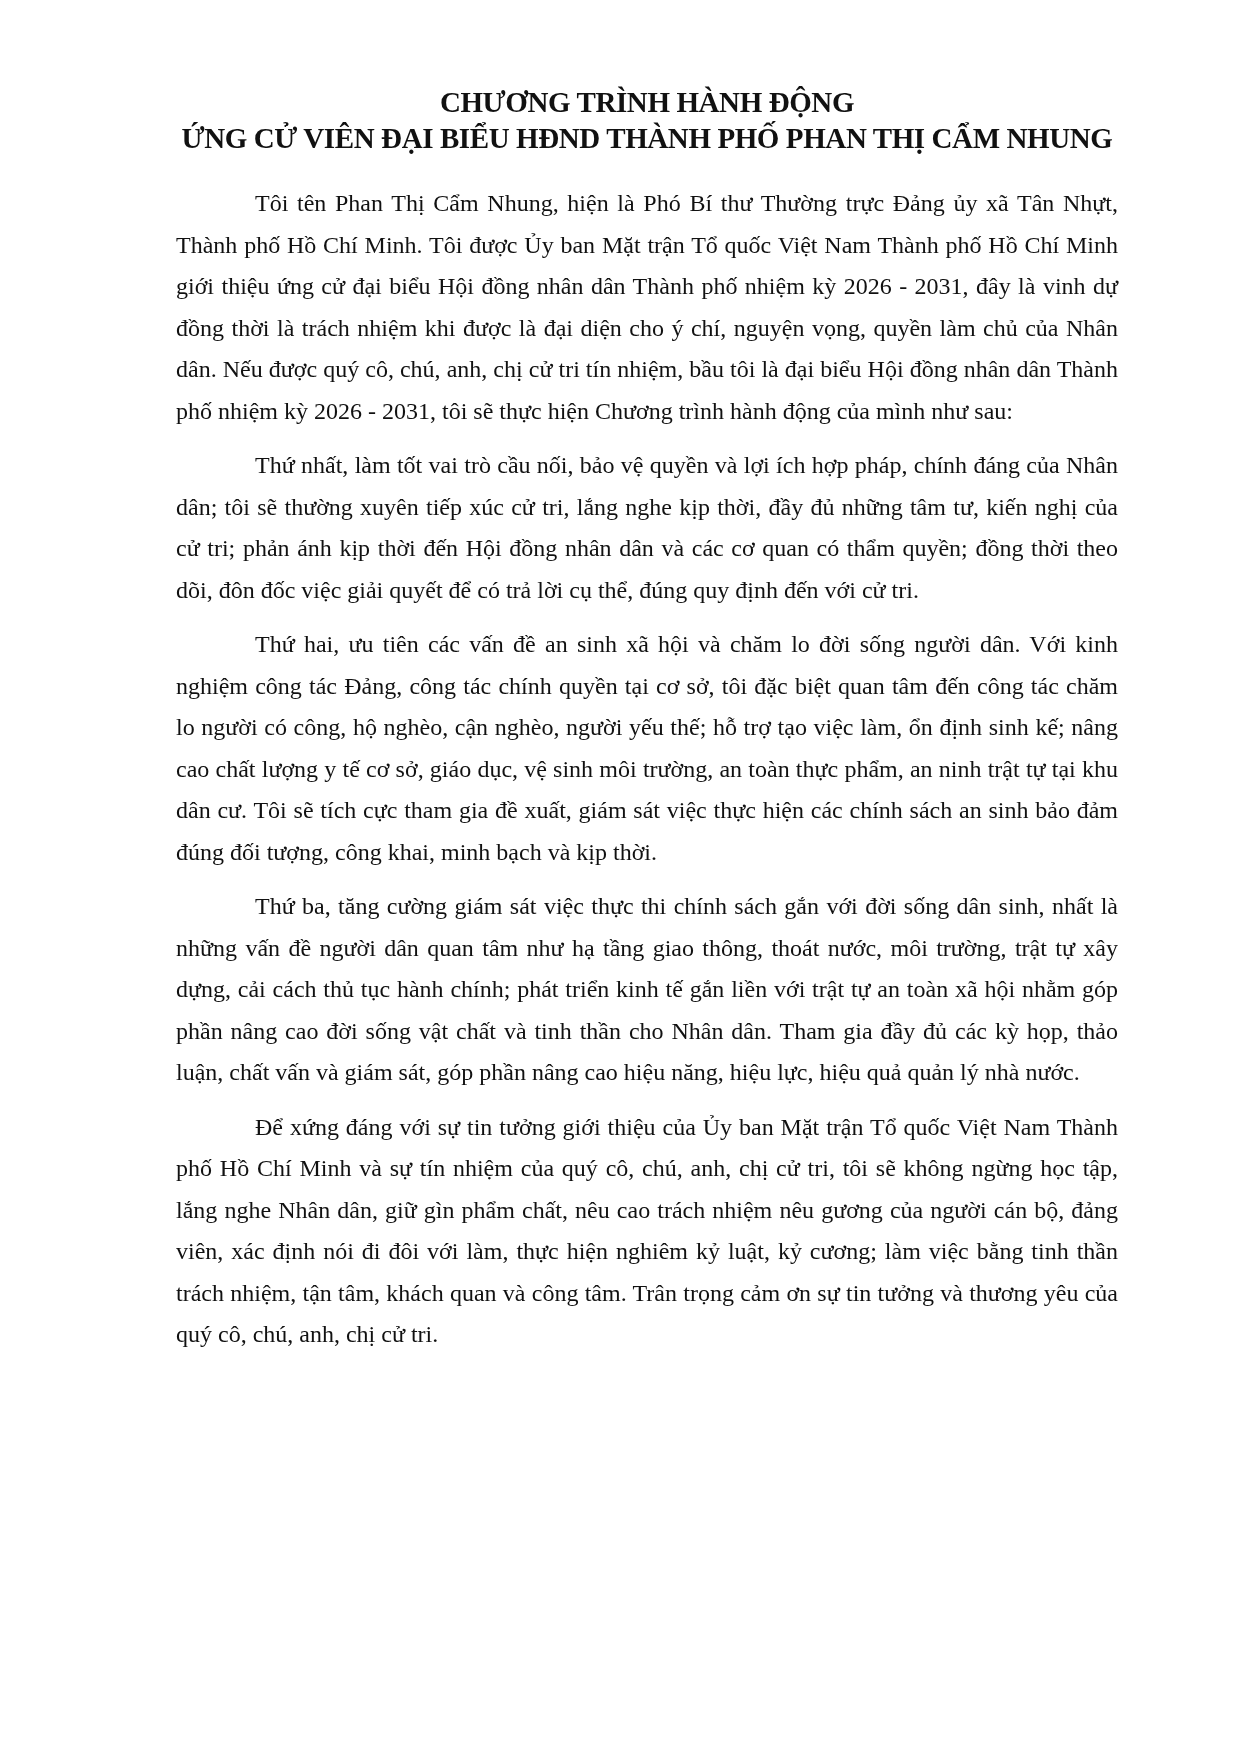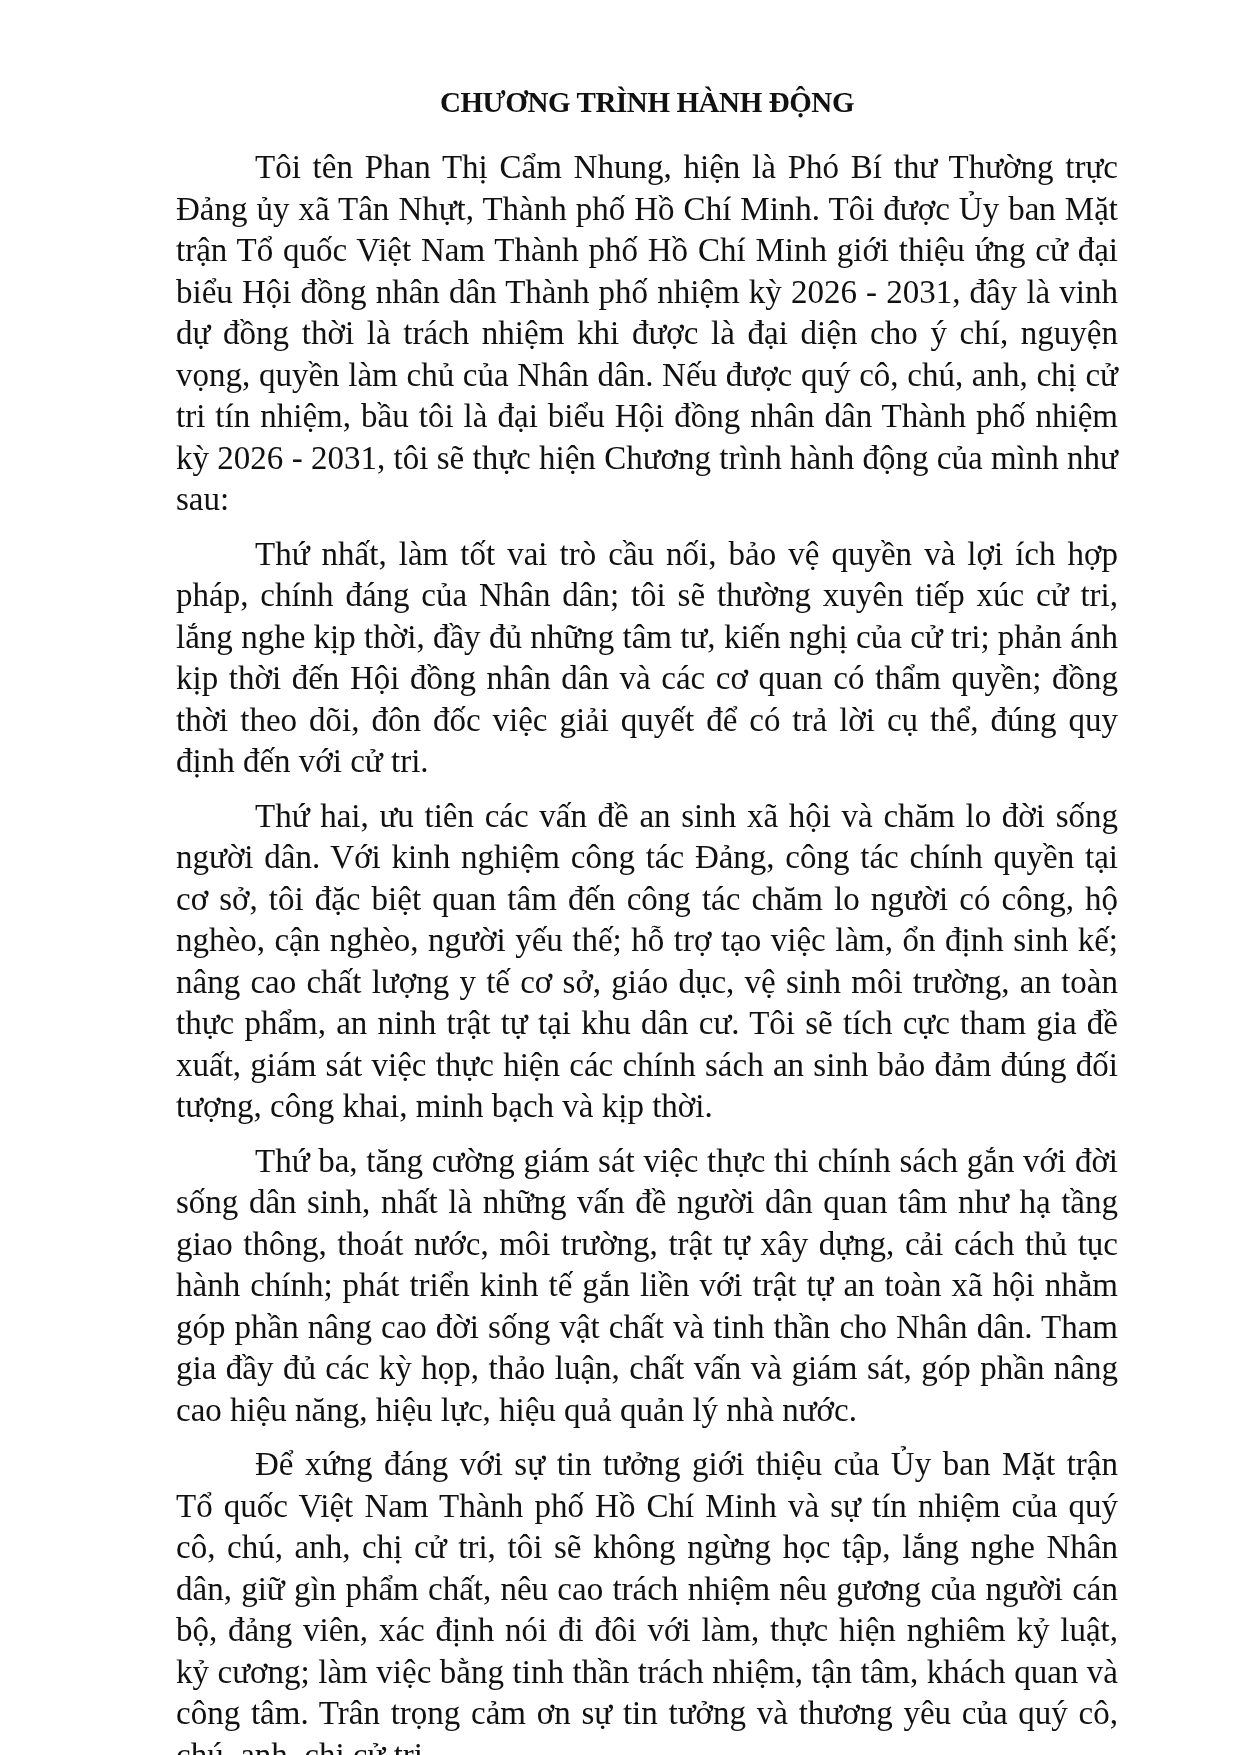--- a/index.html
+++ b/index.html
@@ -27,40 +27,41 @@
     text-align: center;
     font-weight: bold;
     font-size: 29px;
     line-height: 36px;
     letter-spacing: -0.4px;
     margin: 0 -58px;
     white-space: nowrap;
   }
   .body-text p {
     margin: 13px 0 0 0;
-    font-size: 33px;
+    font-size: 24px;
     line-height: 41.5px;
     text-align: justify;
     text-indent: 79px;
   }
   .body-text p.first {
     margin-top: 27px;
   }
   .lead {
     font-weight: normal;
   }
 </style>
 </head>
 <body>
 
 <div class="page">
   <div class="content">
 
     <div class="doc-title">
       <div>CHƯƠNG TRÌNH HÀNH ĐỘNG</div>
+      <div>ỨNG CỬ VIÊN ĐẠI BIỂU HĐND THÀNH PHỐ PHAN THỊ CẨM NHUNG</div>
     </div>
 
     <div class="body-text">
       <p class="first"><span class="lead"></span><span>Tôi tên Phan Thị Cẩm Nhung, hiện là Phó Bí thư Thường trực Đảng ủy xã Tân Nhựt, Thành phố Hồ Chí Minh. Tôi được Ủy ban Mặt trận Tổ quốc Việt Nam Thành phố Hồ Chí Minh giới thiệu ứng cử đại biểu Hội đồng nhân dân Thành phố nhiệm kỳ 2026 - 2031, đây là vinh dự đồng thời là trách nhiệm khi được là đại diện cho ý chí, nguyện vọng, quyền làm chủ của Nhân dân. Nếu được quý cô, chú, anh, chị cử tri tín nhiệm, bầu tôi là đại biểu Hội đồng nhân dân Thành phố nhiệm kỳ 2026 - 2031, tôi sẽ thực hiện Chương trình hành động của mình như sau:</span></p>
 
       <p><span class="lead">Thứ nhất,</span><span> làm tốt vai trò cầu nối, bảo vệ quyền và lợi ích hợp pháp, chính đáng của Nhân dân; tôi sẽ thường xuyên tiếp xúc cử tri, lắng nghe kịp thời, đầy đủ những tâm tư, kiến nghị của cử tri; phản ánh kịp thời đến Hội đồng nhân dân và các cơ quan có thẩm quyền; đồng thời theo dõi, đôn đốc việc giải quyết để có trả lời cụ thể, đúng quy định đến với cử tri.</span></p>
 
       <p><span class="lead">Thứ hai,</span><span> ưu tiên các vấn đề an sinh xã hội và chăm lo đời sống người dân. Với kinh nghiệm công tác Đảng, công tác chính quyền tại cơ sở, tôi đặc biệt quan tâm đến công tác chăm lo người có công, hộ nghèo, cận nghèo, người yếu thế; hỗ trợ tạo việc làm, ổn định sinh kế; nâng cao chất lượng y tế cơ sở, giáo dục, vệ sinh môi trường, an toàn thực phẩm, an ninh trật tự tại khu dân cư. Tôi sẽ tích cực tham gia đề xuất, giám sát việc thực hiện các chính sách an sinh bảo đảm đúng đối tượng, công khai, minh bạch và kịp thời.</span></p>
 
       <p><span class="lead">Thứ ba,</span><span> tăng cường giám sát việc thực thi chính sách gắn với đời sống dân sinh, nhất là những vấn đề người dân quan tâm như hạ tầng giao thông, thoát nước, môi trường, trật tự xây dựng, cải cách thủ tục hành chính; phát triển kinh tế gắn liền với trật tự an toàn xã hội nhằm góp phần nâng cao đời sống vật chất và tinh thần cho Nhân dân. Tham gia đầy đủ các kỳ họp, thảo luận, chất vấn và giám sát, góp phần nâng cao hiệu năng, hiệu lực, hiệu quả quản lý nhà nước.</span></p>

